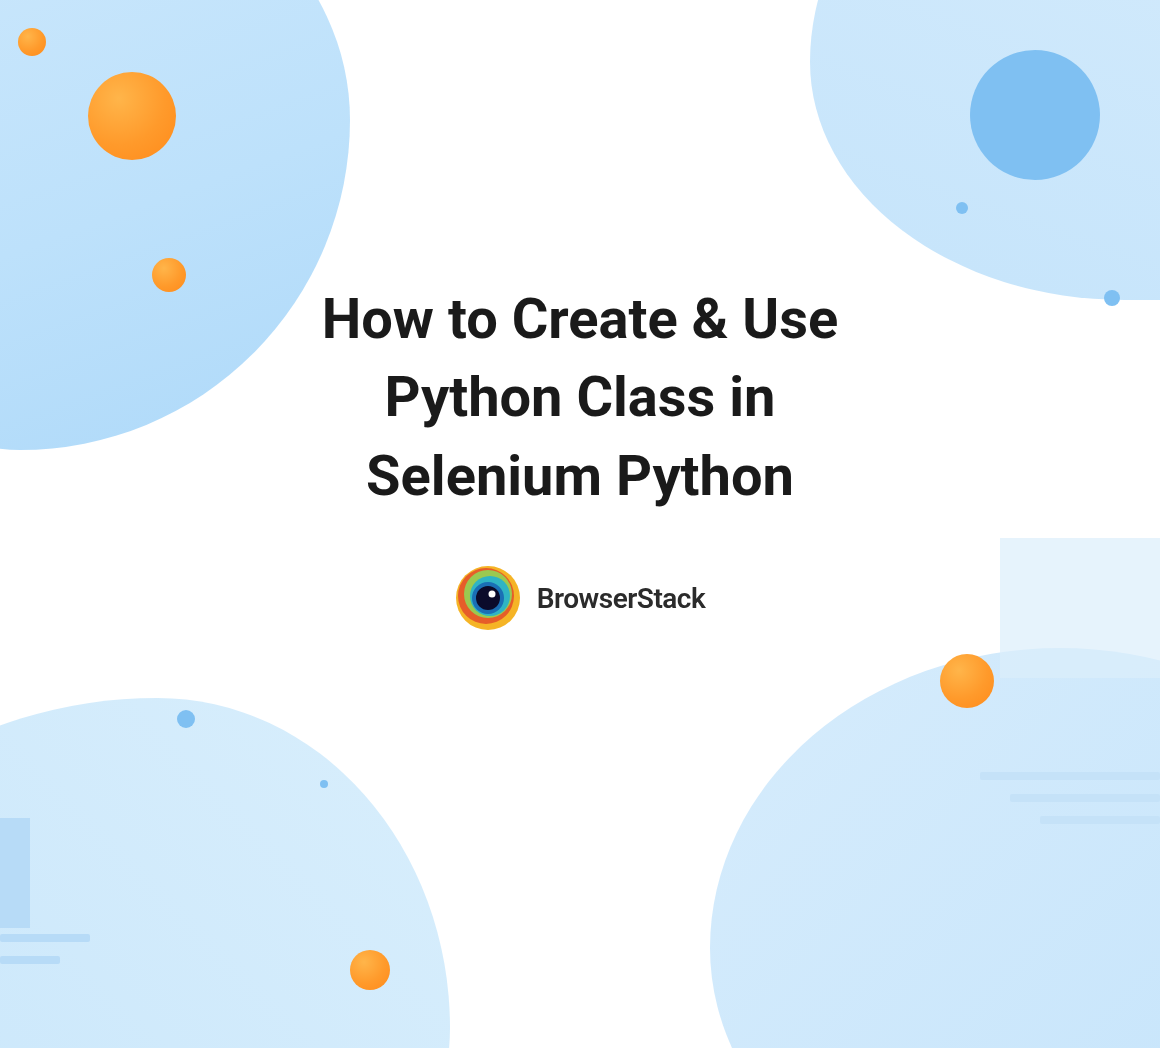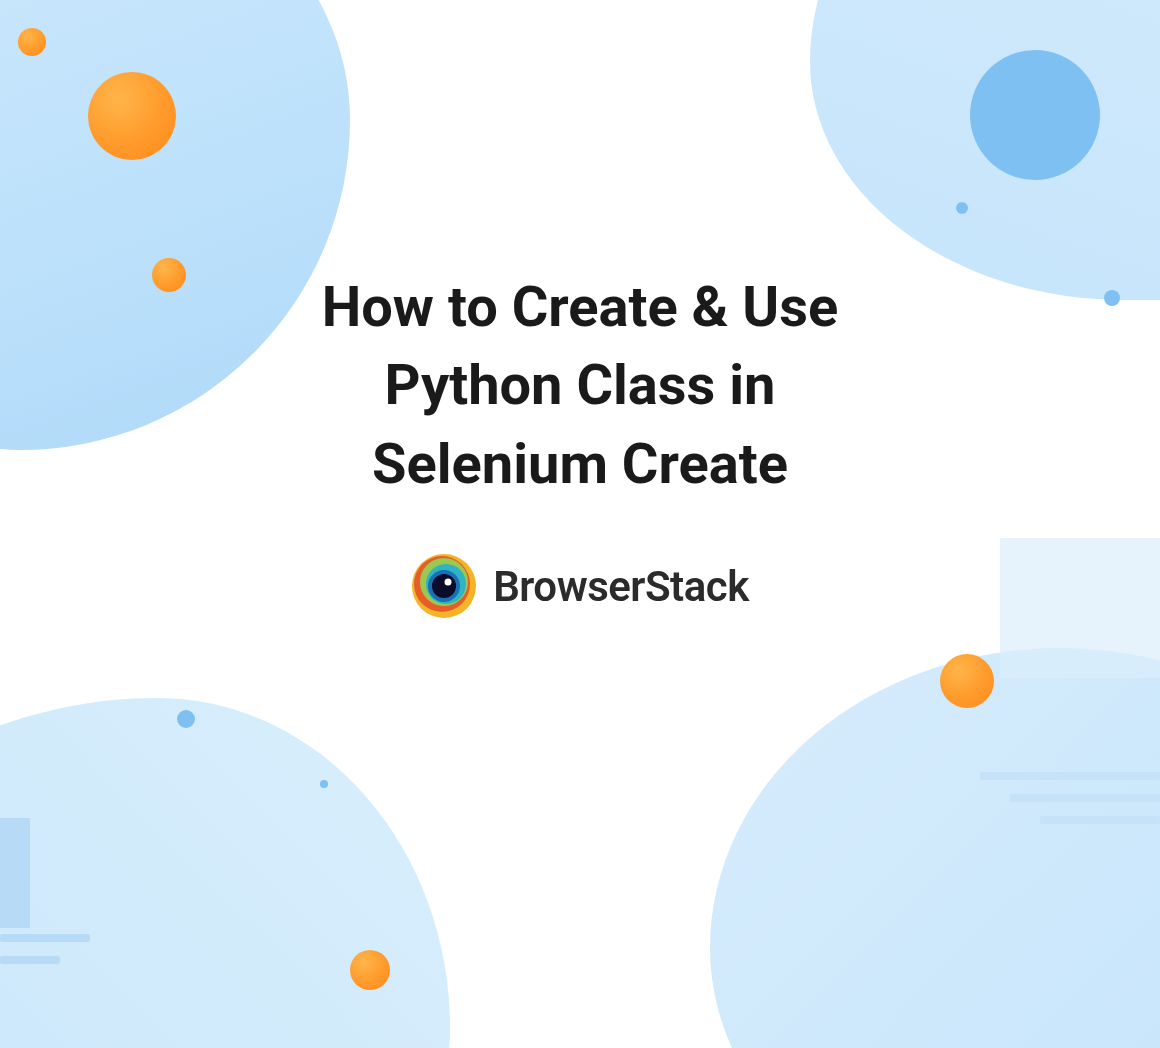--- a/index.html
+++ b/index.html
@@ -96,21 +96,21 @@
       position: absolute;
       bottom: 370px;
       right: 0;
       width: 160px;
       height: 140px;
       background: #dceefb;
       opacity: 0.7;
     }
     .content {
       position: absolute;
-      top: 268px;
+      top: 280px;
       left: 50%;
       transform: translateX(-50%);
       text-align: center;
       width: 760px;
       z-index: 10;
     }
     .title {
       font-size: 56px;
       font-weight: 700;
       line-height: 1.4;
@@ -122,21 +122,21 @@
       align-items: center;
       justify-content: center;
       gap: 16px;
     }
     .logo-icon {
       width: 66px;
       height: 66px;
       position: relative;
     }
     .logo-text {
-      font-size: 42px;
+      font-size: 28px;
       font-weight: 600;
       color: #2b2b2b;
       letter-spacing: -0.5px;
     }
   </style>
 </head>
 <body>
 
 <div class="bg-blob blob-top-left"></div>
 <div class="bg-blob blob-top-right"></div>
@@ -164,21 +164,21 @@
 <div class="circle blue-flat c6"></div>
 <div class="circle blue-flat c7"></div>
 <div class="circle blue-flat c8"></div>
 <div class="circle orange-grad c9"></div>
 <div class="circle orange-grad c10"></div>
 
 <div class="content">
   <h1 class="title">
     <span>How to Create &amp; Use</span><br>
     <span>Python Class in</span><br>
-    <span>Selenium Create</span>
+    <span>Selenium Python</span>
   </h1>
   <div class="logo-row">
     <span class="logo-icon">
       <svg viewBox="0 0 66 66" width="66" height="66">
         <circle cx="33" cy="33" r="32" fill="#f5b426"></circle>
         <circle cx="31" cy="31" r="28" fill="#e65d29"></circle>
         <circle cx="33" cy="29" r="24" fill="#9bc950"></circle>
         <circle cx="35" cy="31" r="20" fill="#2fb4c4"></circle>
         <circle cx="33" cy="33" r="16" fill="#1a6fb5"></circle>
         <circle cx="33" cy="33" r="12" fill="#0b0b2b"></circle>

